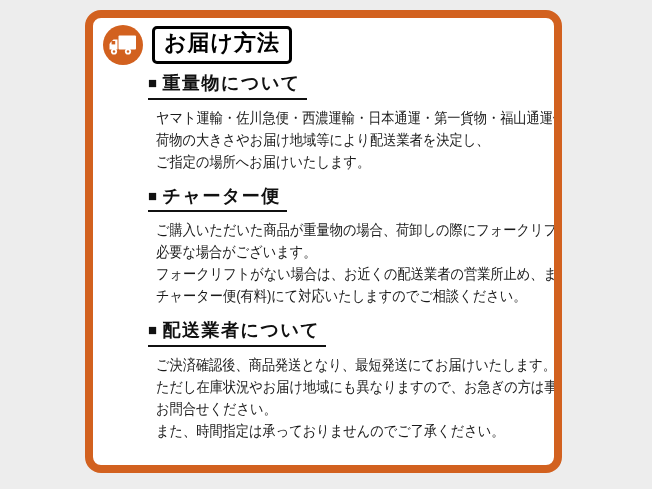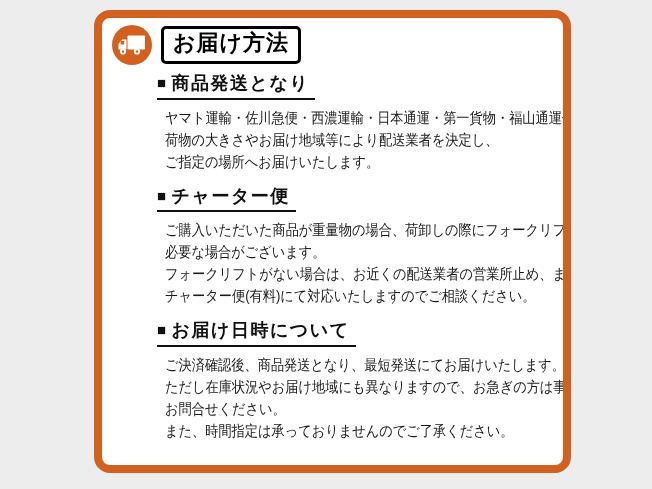--- a/index.html
+++ b/index.html
@@ -9,21 +9,21 @@
   }
   body {
     width: 652px;
     height: 489px;
     background: #ededed;
     position: relative;
     overflow: hidden;
   }
   .panel {
     position: absolute;
-    left: 94px;
+    left: 85px;
     top: 10px;
     width: 477px;
     height: 463px;
     box-sizing: border-box;
     background: #ffffff;
     border: 8px solid #d2611f;
     border-radius: 16px;
     overflow: hidden;
   }
   .panel-inner {
@@ -104,40 +104,40 @@
           <circle cx="25" cy="26.5" r="3.1" fill="#ffffff"></circle>
           <circle cx="25" cy="26.5" r="1.2" fill="#d2611f"></circle>
         </svg>
       </span>
       <span class="title-box">お届け方法</span>
     </div>
 
     <div class="sections">
 
       <div class="section">
-        <div class="section-heading"><span class="bullet">■</span><span>商品発送となり</span></div>
+        <div class="section-heading"><span class="bullet">■</span><span>重量物について</span></div>
         <div class="section-body">
           <div class="body-line">ヤマト運輸・佐川急便・西濃運輸・日本通運・第一貨物・福山通運他、</div>
           <div class="body-line">荷物の大きさやお届け地域等により配送業者を決定し、</div>
           <div class="body-line">ご指定の場所へお届けいたします。</div>
         </div>
       </div>
 
       <div class="section">
         <div class="section-heading"><span class="bullet">■</span><span>チャーター便</span></div>
         <div class="section-body">
           <div class="body-line">ご購入いただいた商品が重量物の場合、荷卸しの際にフォークリフトが</div>
           <div class="body-line">必要な場合がございます。</div>
           <div class="body-line">フォークリフトがない場合は、お近くの配送業者の営業所止め、または</div>
           <div class="body-line">チャーター便(有料)にて対応いたしますのでご相談ください。</div>
         </div>
       </div>
 
       <div class="section">
-        <div class="section-heading"><span class="bullet">■</span><span>お届け日時について</span></div>
+        <div class="section-heading"><span class="bullet">■</span><span>配送業者について</span></div>
         <div class="section-body">
           <div class="body-line">ご決済確認後、商品発送となり、最短発送にてお届けいたします。</div>
           <div class="body-line">ただし在庫状況やお届け地域にも異なりますので、お急ぎの方は事前に</div>
           <div class="body-line">お問合せください。</div>
           <div class="body-line">また、時間指定は承っておりませんのでご了承ください。</div>
         </div>
       </div>
 
     </div>
   </div>

